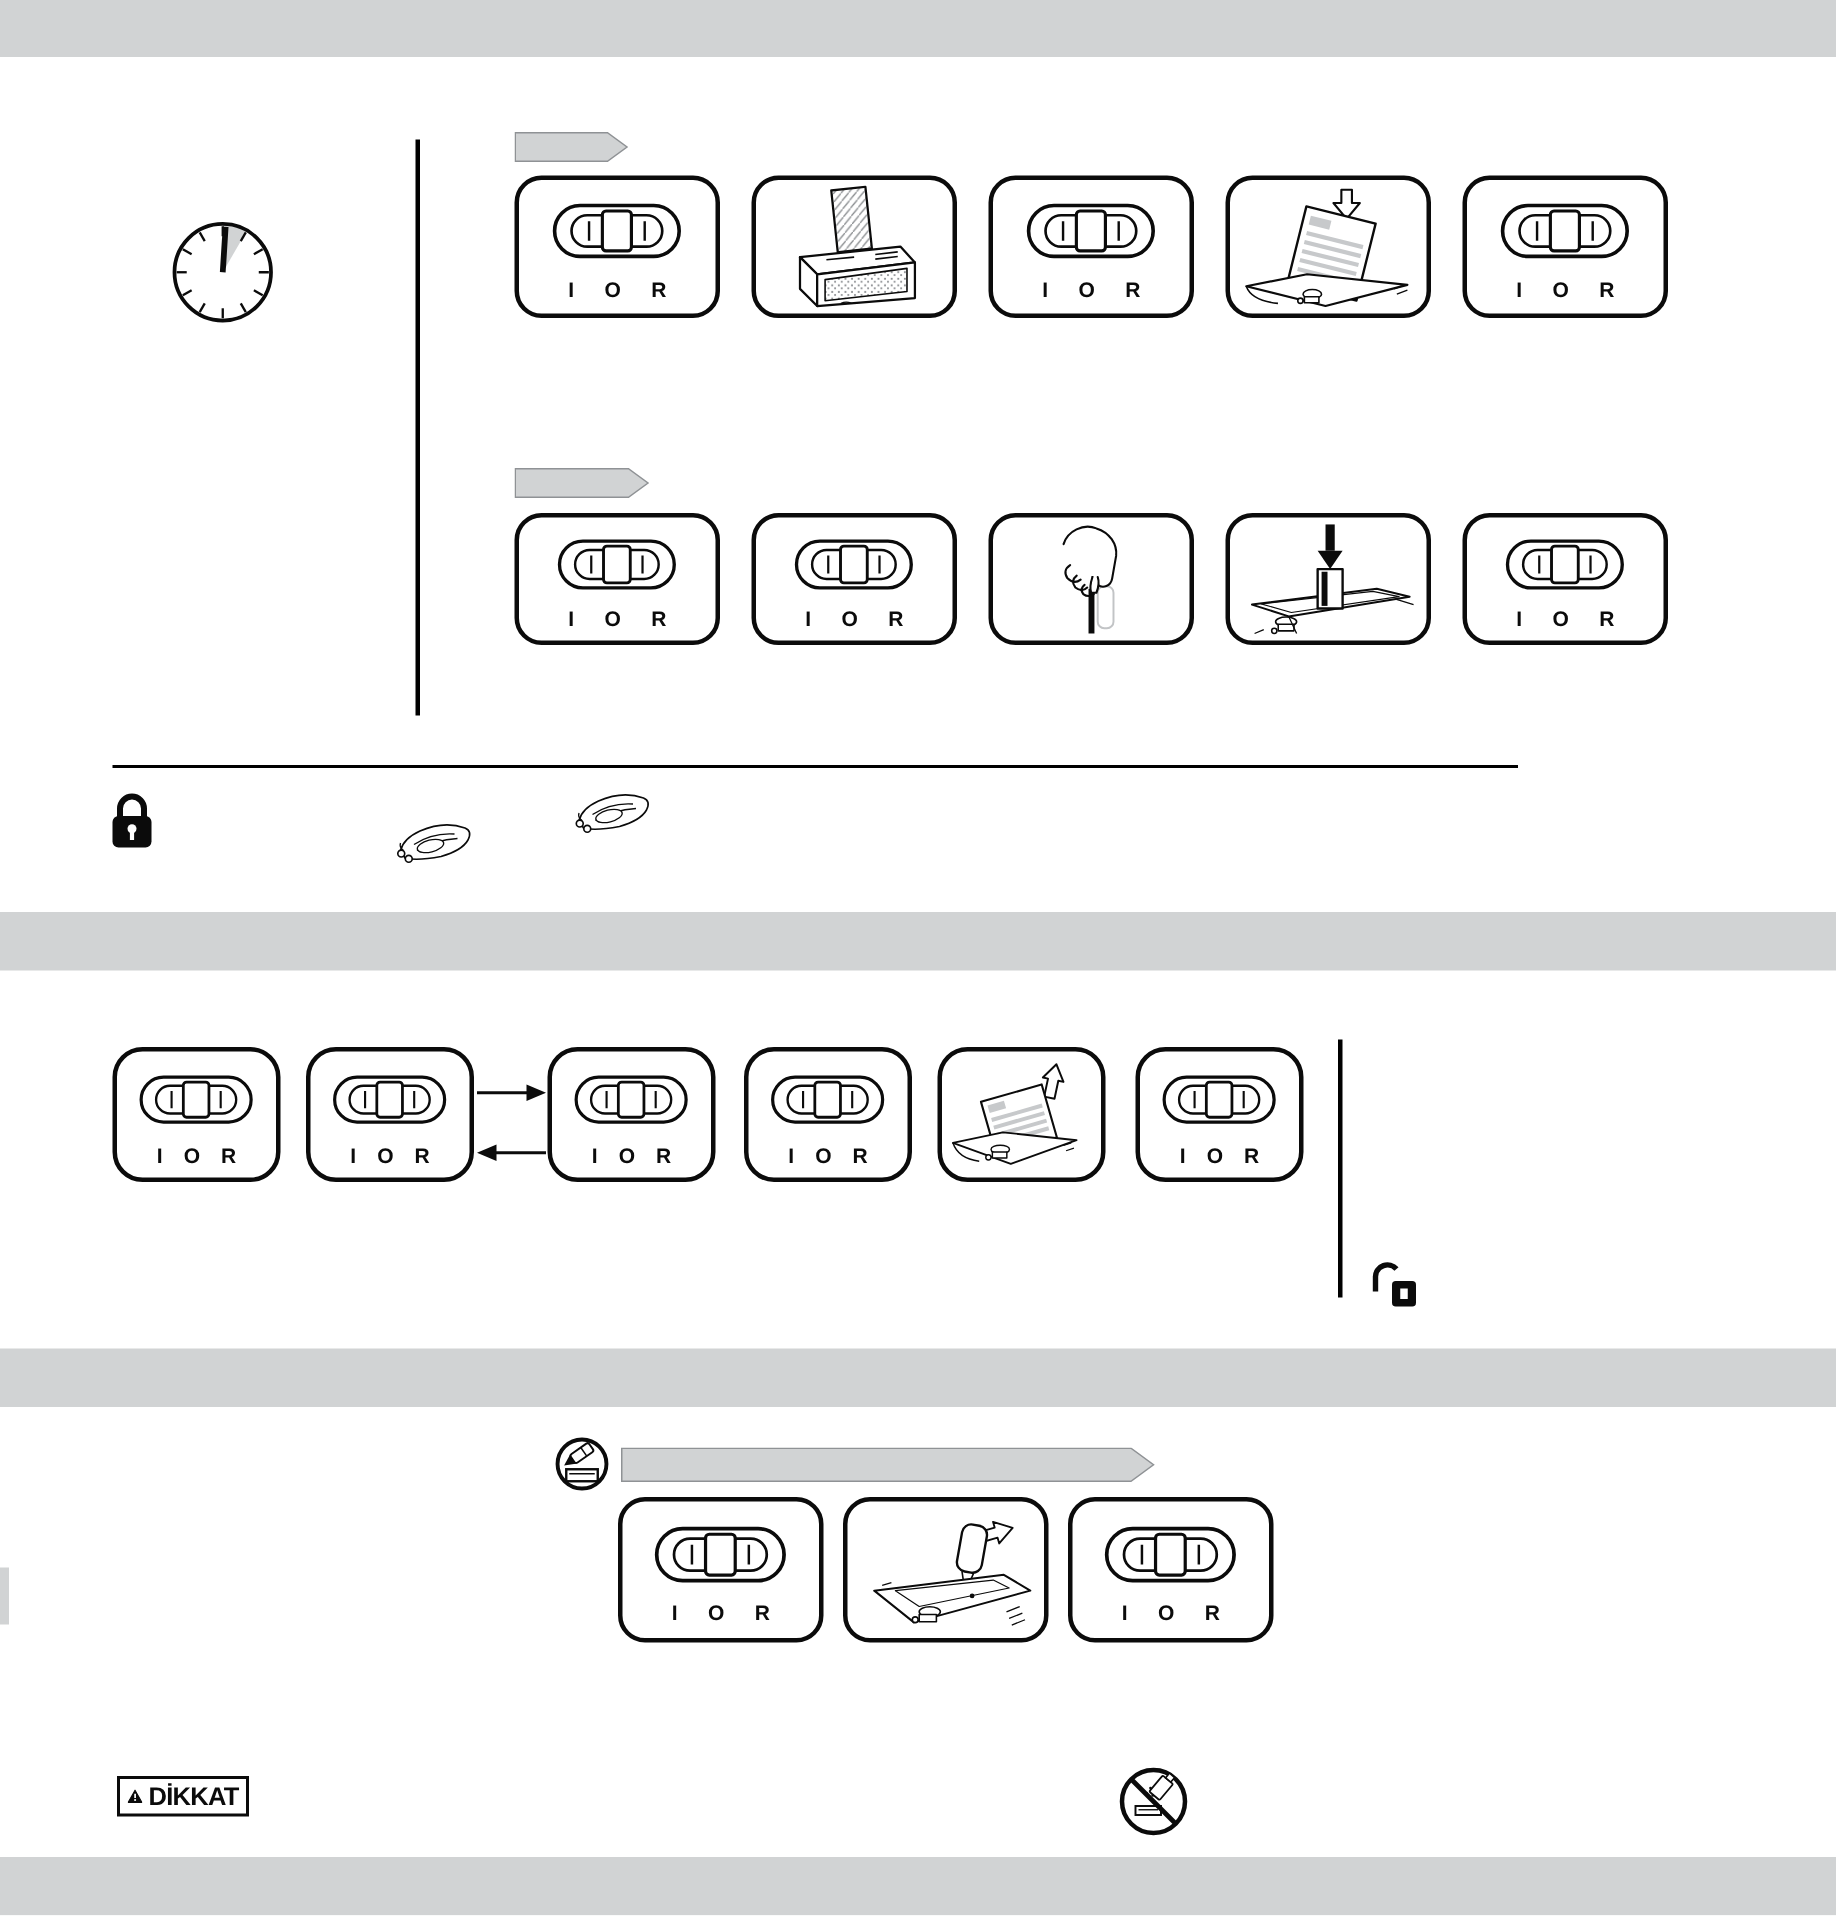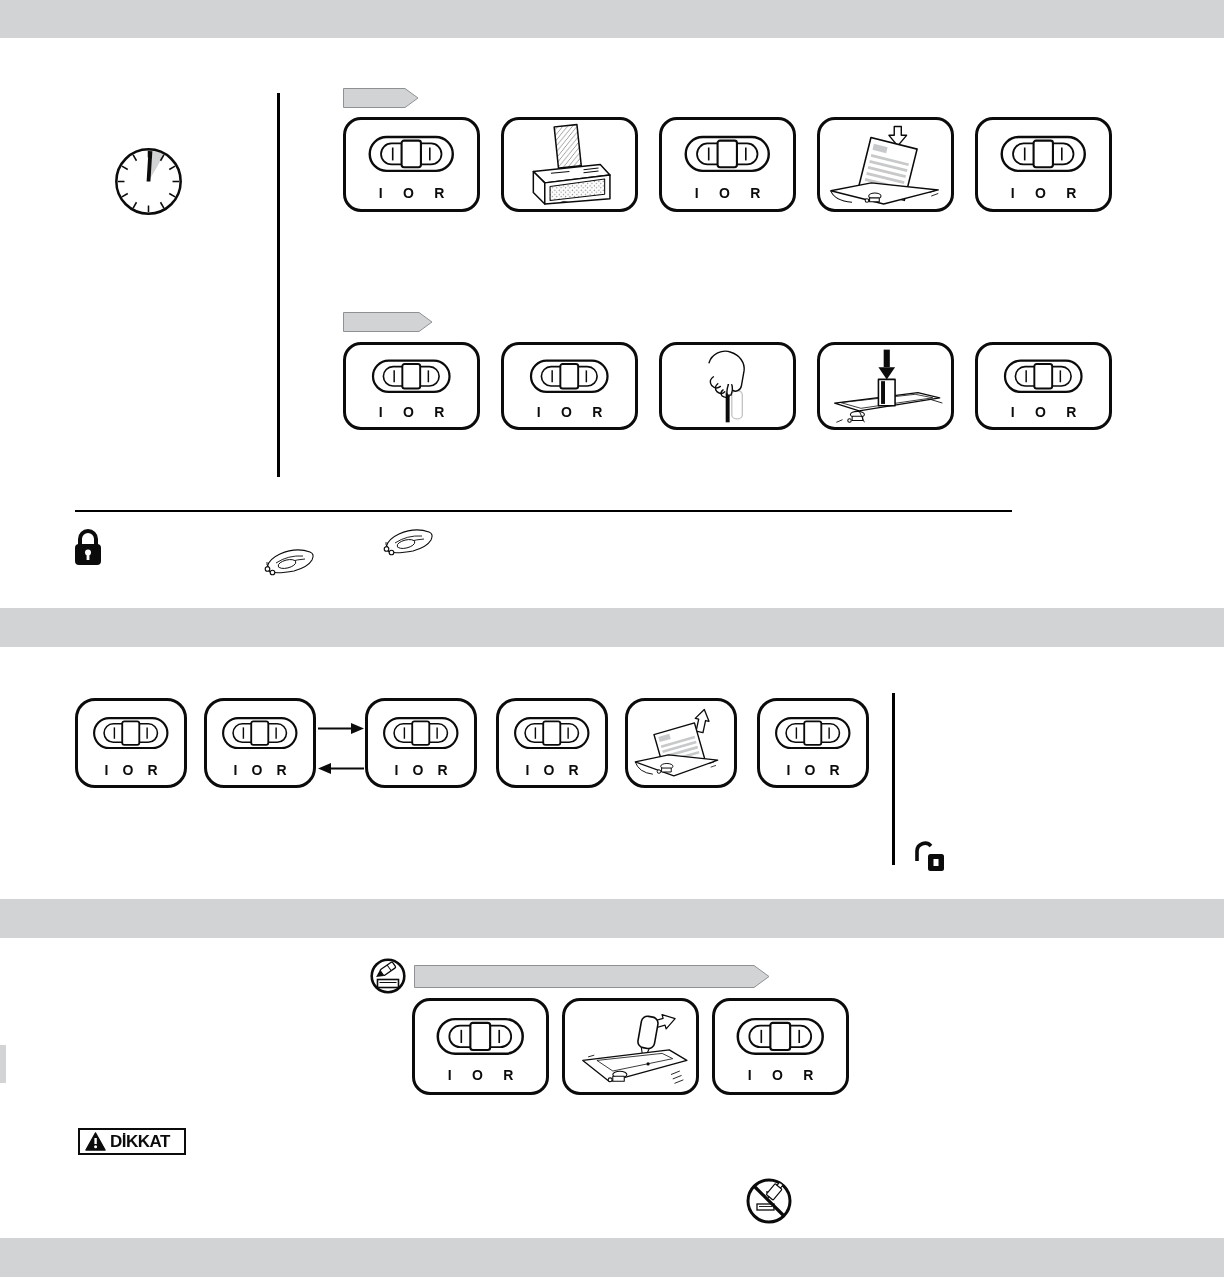--- a/index.html
+++ b/index.html
@@ -395,21 +395,21 @@
     <svg class="swg" viewBox="0 0 137 64" preserveAspectRatio="xMidYMid meet">
         <use href="#sw-art"></use>
       </svg>
     <div class="iorow">
       <span>I</span>
       <span>O</span>
       <span>R</span>
     </div>
   </div>
 
-  <div class="warnbox" style="left:78px;top:1128px;width:108px;height:27px">
+  <div class="warnbox" style="left:78px;top:1184px;width:88px;height:27px">
     <svg width="21" height="19" viewBox="0 0 21 19">
       <polygon points="10.5,1 20,18 1,18" fill="#0b0b0b" stroke="#0b0b0b" stroke-linejoin="round" stroke-width="1.5"></polygon>
       <rect x="9.4" y="6" width="2.4" height="6" fill="#fff"></rect>
       <circle cx="10.6" cy="14.7" r="1.5" fill="#fff"></circle>
     </svg>
     <span class="warntext">DİKKAT</span>
   </div>
 
   <svg class="abs" style="left:744px;top:1176px" width="50" height="50" viewBox="0 0 50 50">
     <circle cx="25" cy="25" r="21" fill="#fff" stroke="#0b0b0b" stroke-width="3"></circle>

